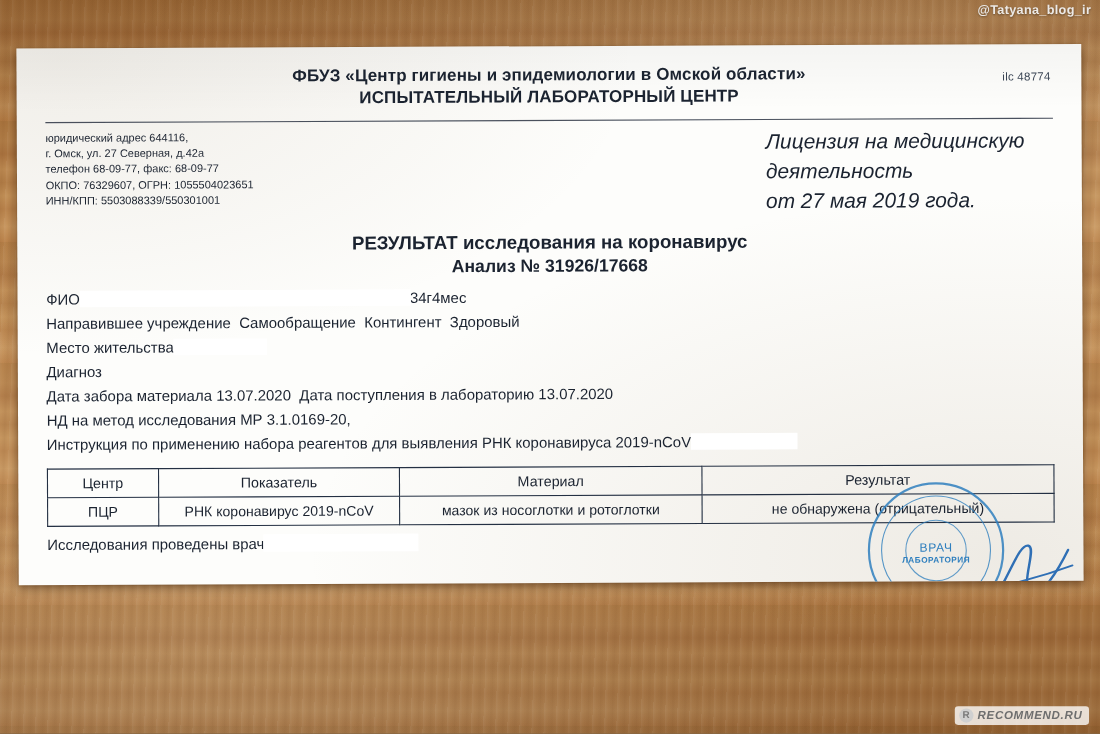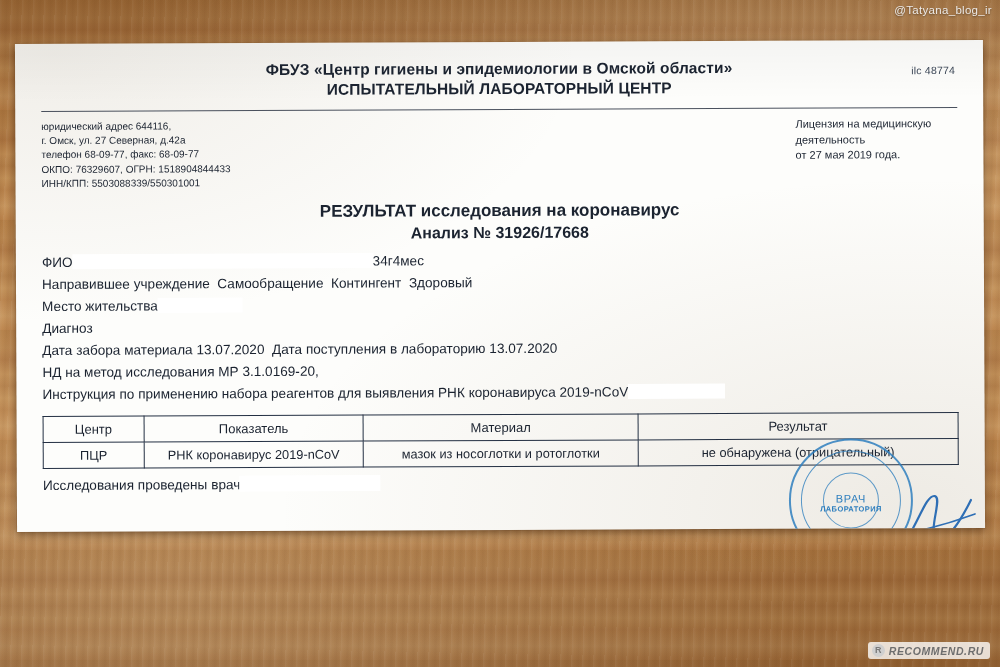--- a/index.html
+++ b/index.html
@@ -99,24 +99,25 @@
   }
 
   
   .info {
     display: flex;
     justify-content: space-between;
     align-items: flex-start;
   }
   .info-left { font-size: 10px; line-height: 1.42; }
   .info-right {
-    font-size: 11px;
+    font-size: 19px;
     line-height: 1.42;
     text-align: left;
     padding-right: 26px;
+    font-style: italic;
   }
 
   
   .title {
     text-align: center;
     font-weight: bold;
     font-size: 17px;
     margin-top: 12px;
   }
   .subtitle {
@@ -239,20 +240,21 @@
   
   .wm-top {
     position: absolute;
     right: 8px;
     top: 4px;
     font-size: 11.5px;
     color: #f3f3f3;
     opacity: 0.92;
     letter-spacing: 0.3px;
     text-shadow: 0 1px 2px rgba(0,0,0,0.45);
+    font-weight: bold;
   }
   .wm-bottom {
     position: absolute;
     right: 10px;
     bottom: 8px;
     display: flex;
     align-items: center;
     gap: 4px;
     background: rgba(255,255,255,0.78);
     border-radius: 3px;
@@ -292,21 +294,21 @@
         <div class="line2">ИСПЫТАТЕЛЬНЫЙ ЛАБОРАТОРНЫЙ ЦЕНТР</div>
       </div>
 
       <div class="rule"></div>
 
       <div class="info">
         <div class="info-left">
           <div>юридический адрес 644116,</div>
           <div>г. Омск, ул. 27 Северная, д.42а</div>
           <div>телефон 68-09-77, факс: 68-09-77</div>
-          <div>ОКПО: 76329607, ОГРН: 1518904844433</div>
+          <div>ОКПО: 76329607, ОГРН: 1055504023651</div>
           <div>ИНН/КПП: 5503088339/550301001</div>
         </div>
         <div class="info-right">
           <div>Лицензия на медицинскую</div>
           <div>деятельность</div>
           <div>от 27 мая 2019 года.</div>
         </div>
       </div>
 
       <div class="title">РЕЗУЛЬТАТ исследования на коронавирус</div>

